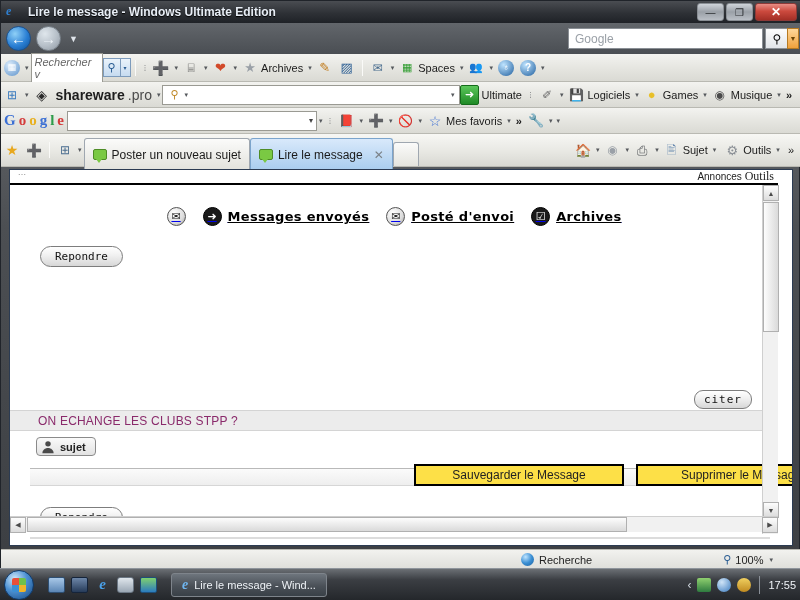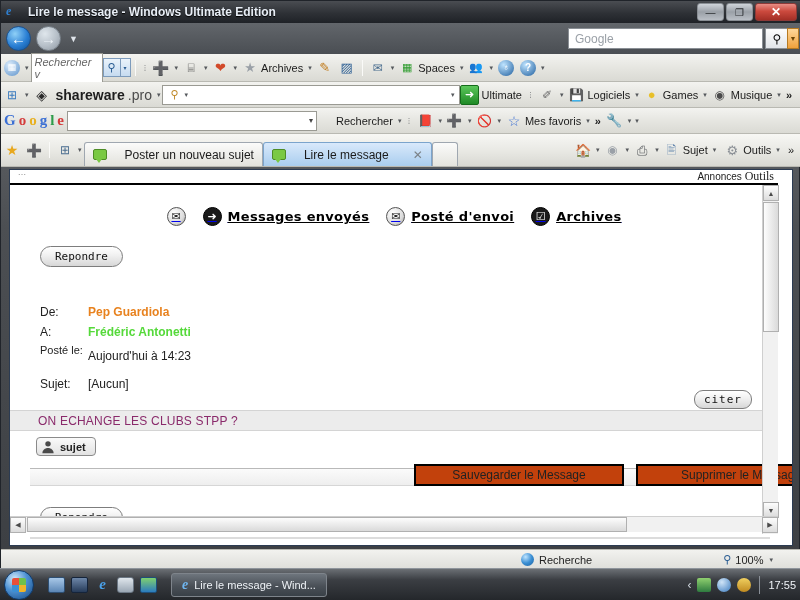--- a/index.html
+++ b/index.html
@@ -93,21 +93,21 @@
            border:1px solid #156b1b; border-radius:2px; color:#fff;
            display:flex; align-items:center; justify-content:center; font-size:11px; }
 
   
   #g-logo { font-family:"Liberation Serif", serif; font-size:15px; font-weight:bold; }
   #g-input { width:250px; height:20px; background:#fff; border:1px solid #9a9a93;
              display:flex; align-items:center; padding:0 3px; position:relative; }
   #g-input .dd { position:absolute; right:3px; font-size:8px; color:#444; }
 
   
-  .tab { height:24px; display:flex; align-items:center; gap:18px; padding:0 8px;
+  .tab { height:32px; display:flex; align-items:center; gap:5px; padding:0 8px;
          border:1px solid #9fa7b0; border-bottom:none; border-radius:3px 3px 0 0;
          font-size:12px; color:#1b1b1b; position:relative; top:4px; }
   .tab.inactive { background:linear-gradient(180deg,#fbfbfa,#e2e2dc); }
   .tab.active { background:linear-gradient(180deg,#d9e9fb,#a9cdee); border-color:#7ba4cc; }
   .tab .x { color:#7a8086; font-size:12px; margin-left:6px; }
   .tabnew { width:26px; height:24px; border:1px solid #9fa7b0; border-bottom:none;
             border-radius:3px 3px 0 0; background:linear-gradient(180deg,#fbfbfa,#e4e4de);
             position:relative; top:4px; }
   .greenbubble { width:14px; height:11px; background:#7ac943; border:1px solid #4e8c26;
                  border-radius:2px; position:relative; }
@@ -167,21 +167,21 @@
   .profilbtn { display:inline-flex; align-items:center; gap:5px; height:19px;
                padding:0 9px 0 4px; border:1px solid #8a8a8a; border-radius:4px;
                background:linear-gradient(180deg,#fafafa,#e2e2e2);
                font-size:11px; font-weight:bold; color:#222; }
   .personicon { width:14px; height:14px; }
 
   #actionrow { position:absolute; left:20px; top:283px; width:740px; height:25px; }
   .sunkfield { position:absolute; left:0; top:0; width:760px; height:18px;
                background:linear-gradient(180deg,#fbfbfb,#eeeeee);
                border-top:1px solid #b9b9b9; border-bottom:1px solid #d6d6d6; }
-  .bigbtn { position:absolute; top:-4px; height:22px; border:2px solid #000; background:#c2410c;
+  .bigbtn { position:absolute; top:-4px; height:22px; border:2px solid #000; background:#fde047;
             display:flex; align-items:center; justify-content:center;
             font-size:12px; color:#222; }
 
   #repondre-bottom { position:absolute; left:30px; top:322px; }
   #bottomline { position:absolute; left:20px; top:352px; width:740px; height:2px;
                 background:#dcdcdc; }
 
   
   #vscroll { position:absolute; right:0; top:0; width:16px; height:349px;
              background:#f1f1f1; border-left:1px solid #cfcfcf; }
@@ -358,29 +358,20 @@
         <span style="color:#d43b3b;">o</span>
         <span style="color:#e8b020;">o</span>
         <span style="color:#3b6fd4;">g</span>
         <span style="color:#2e9c4a;">l</span>
         <span style="color:#d43b3b;">e</span>
     </span>
     <span id="g-input">
       <span></span>
       <span class="dd">▾</span>
     </span>
-    <span class="ti">
-      <span class="icon16" style="display:grid;grid-template-columns:1fr 1fr;grid-template-rows:1fr 1fr;width:13px;height:13px;">
-        <i style="background:#3b6fd4"></i>
-          <i style="background:#d43b3b"></i>
-          <i style="background:#e8b020"></i>
-          <i style="background:#2e9c4a"></i>
-      </span>
-      <span>Rechercher</span>
-    </span>
     <span class="caret">▾</span>
     <span class="caret">⋮</span>
     <span class="ti">
       <span class="icon16" style="color:#c03a3a;font-size:12px;">📕</span>
     </span>
     <span class="caret">▾</span>
     <span class="ti">
       <span class="icon16" style="color:#4a8fd0;font-size:13px;">➕</span>
     </span>
     <span class="caret">▾</span>
@@ -478,40 +469,20 @@
         <a class="fold" href="#">
           <span class="fcircle dark">☑</span>
           <span class="flabel">Archives</span>
         </a>
       </div>
 
       <div id="repondre-top">
         <span class="pill">Repondre</span>
       </div>
 
-      <table id="msgmeta">
-        <tbody>
-            <tr>
-          <td class="mlabel">De:</td>
-          <td class="vfrom">Pep Guardiola</td>
-        </tr>
-        <tr>
-          <td class="mlabel">A:</td>
-          <td class="vto">Frédéric Antonetti</td>
-        </tr>
-        <tr>
-          <td class="mlabel" style="line-height:11px;font-size:11px;">Posté le:</td>
-          <td class="vdate" style="padding-top:6px;">Aujourd'hui à 14:23</td>
-        </tr>
-        <tr>
-          <td class="mlabel" style="padding-top:10px;">Sujet:</td>
-          <td class="vsubj" style="padding-top:10px;">[Aucun]</td>
-        </tr>
-      </tbody>
-        </table>
 
       <div id="citer">
         <span class="pill small" style="font-family:'DejaVu Sans Mono',monospace;letter-spacing:1px;">citer</span>
       </div>
 
       <div id="bodybar">
         <span id="bodytext">ON ECHANGE LES CLUBS STPP ?</span>
       </div>
 
       <div id="profilrow">

